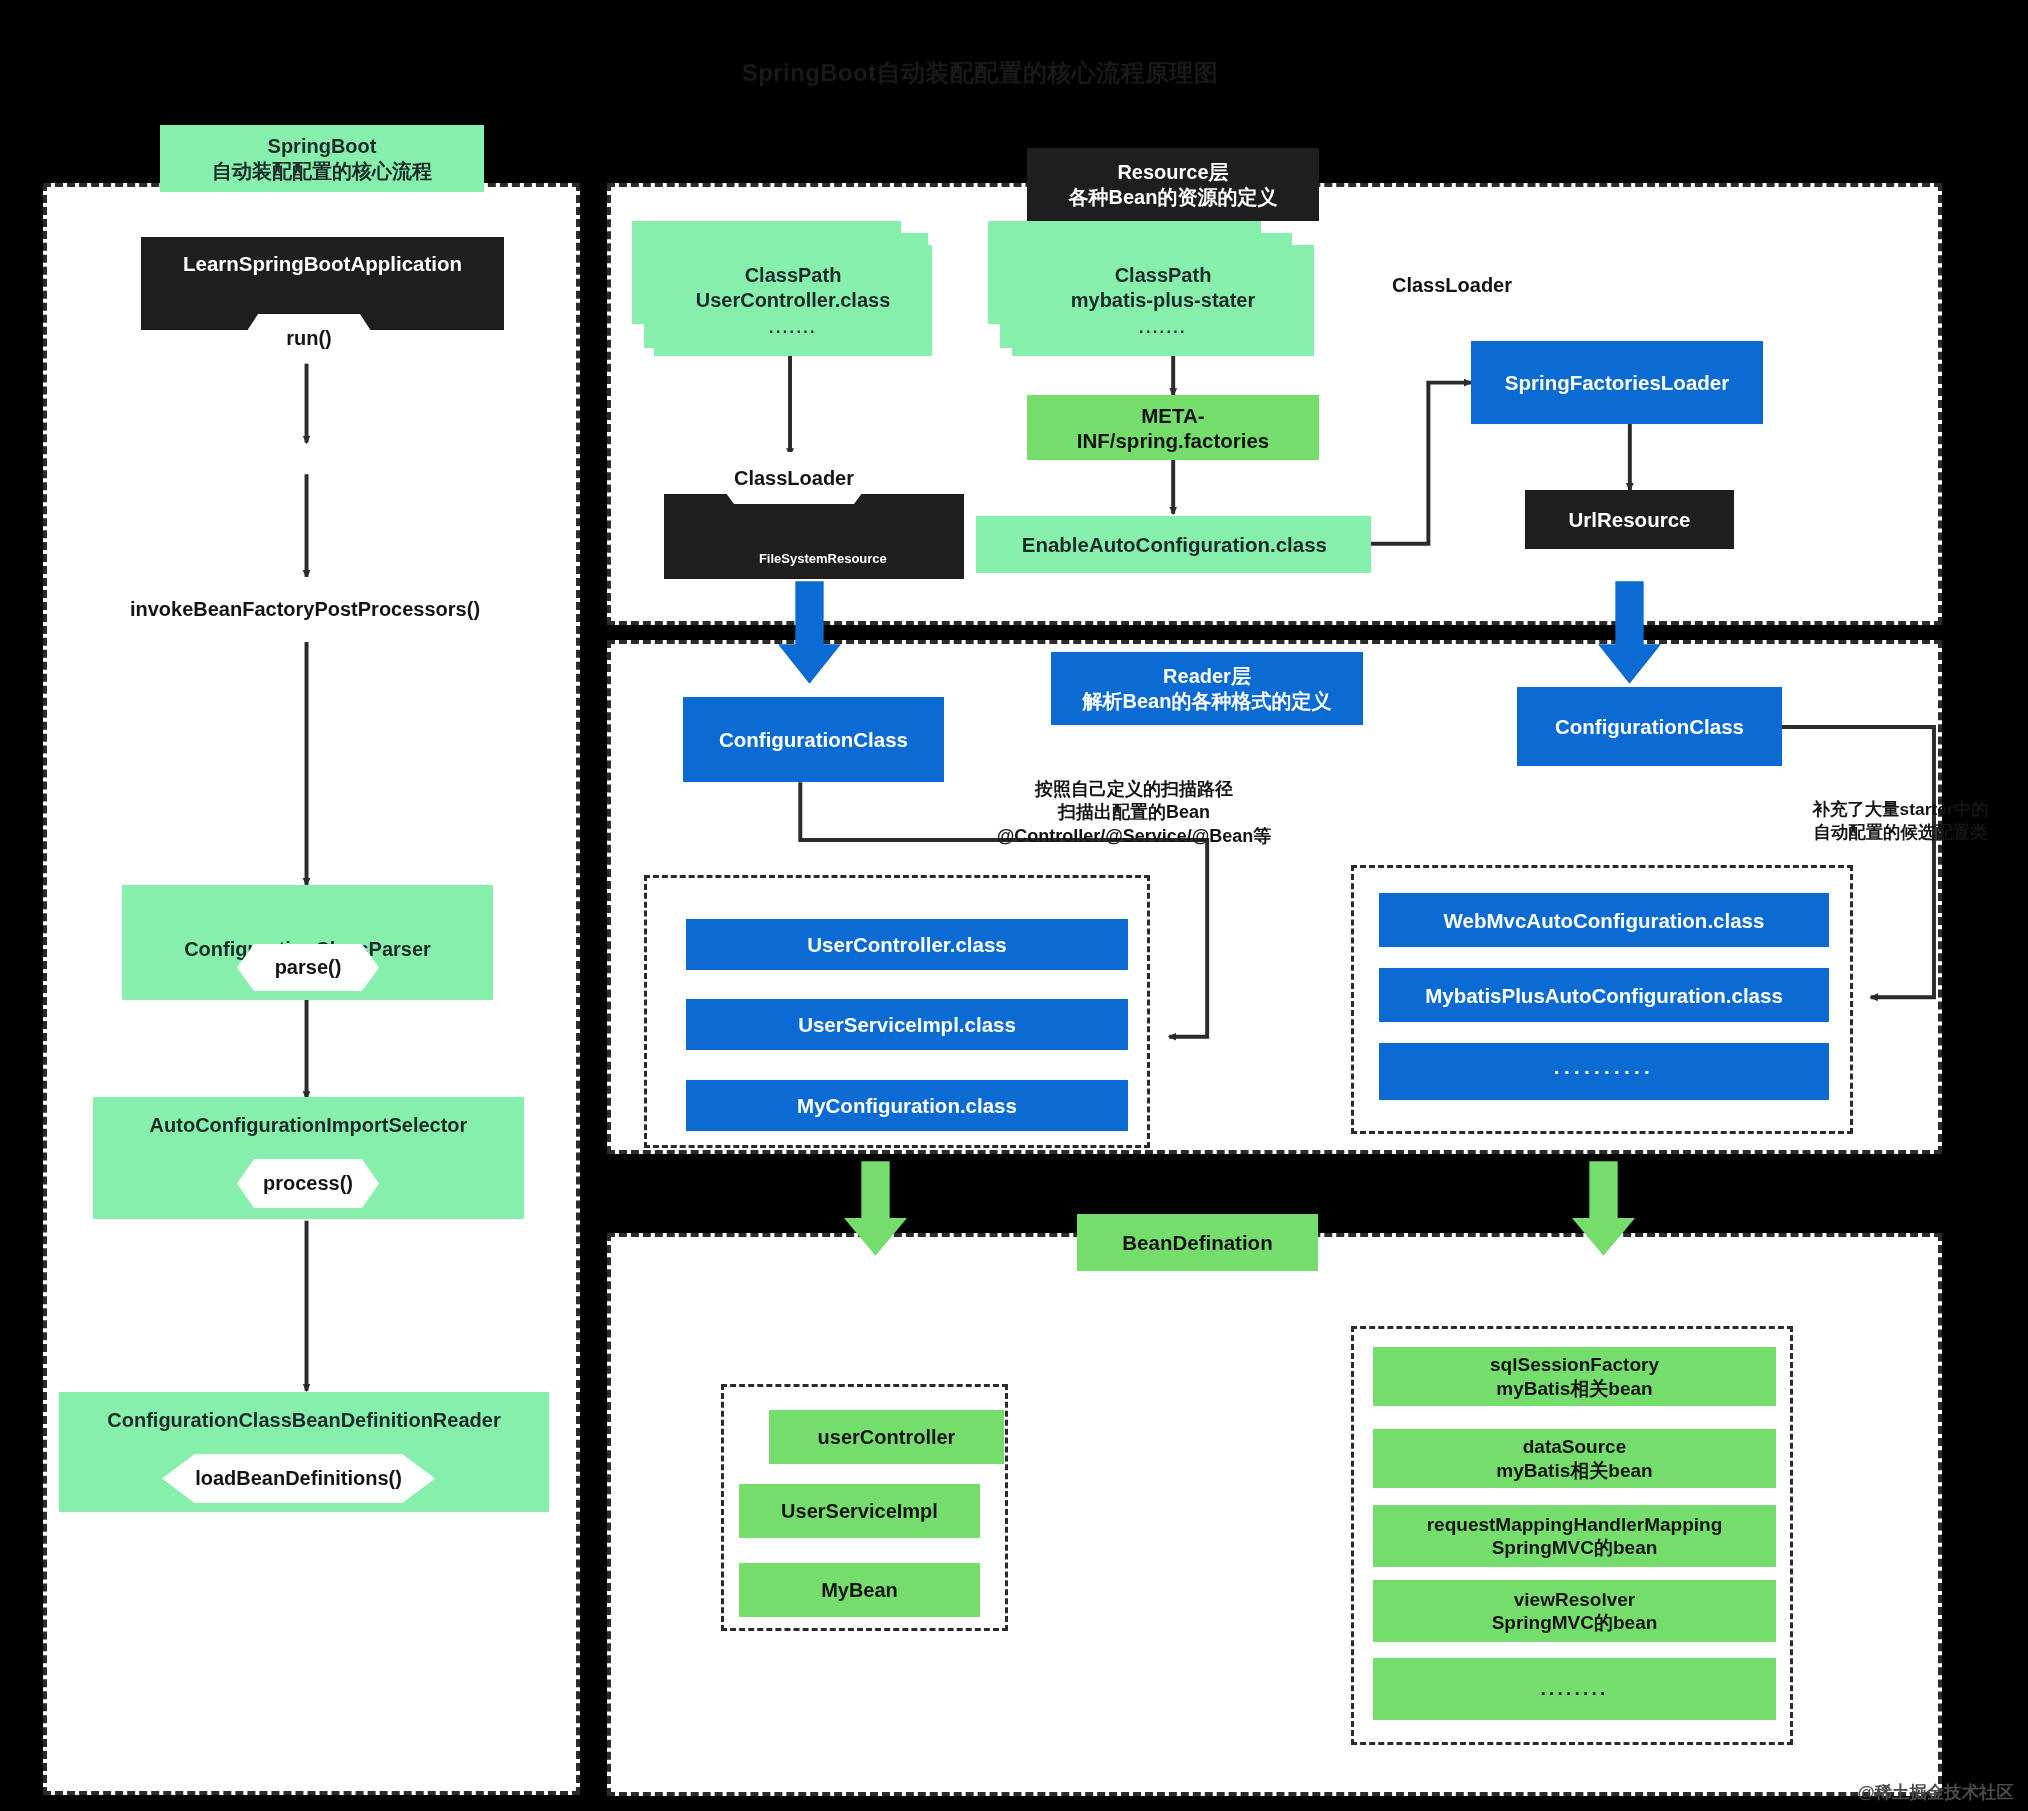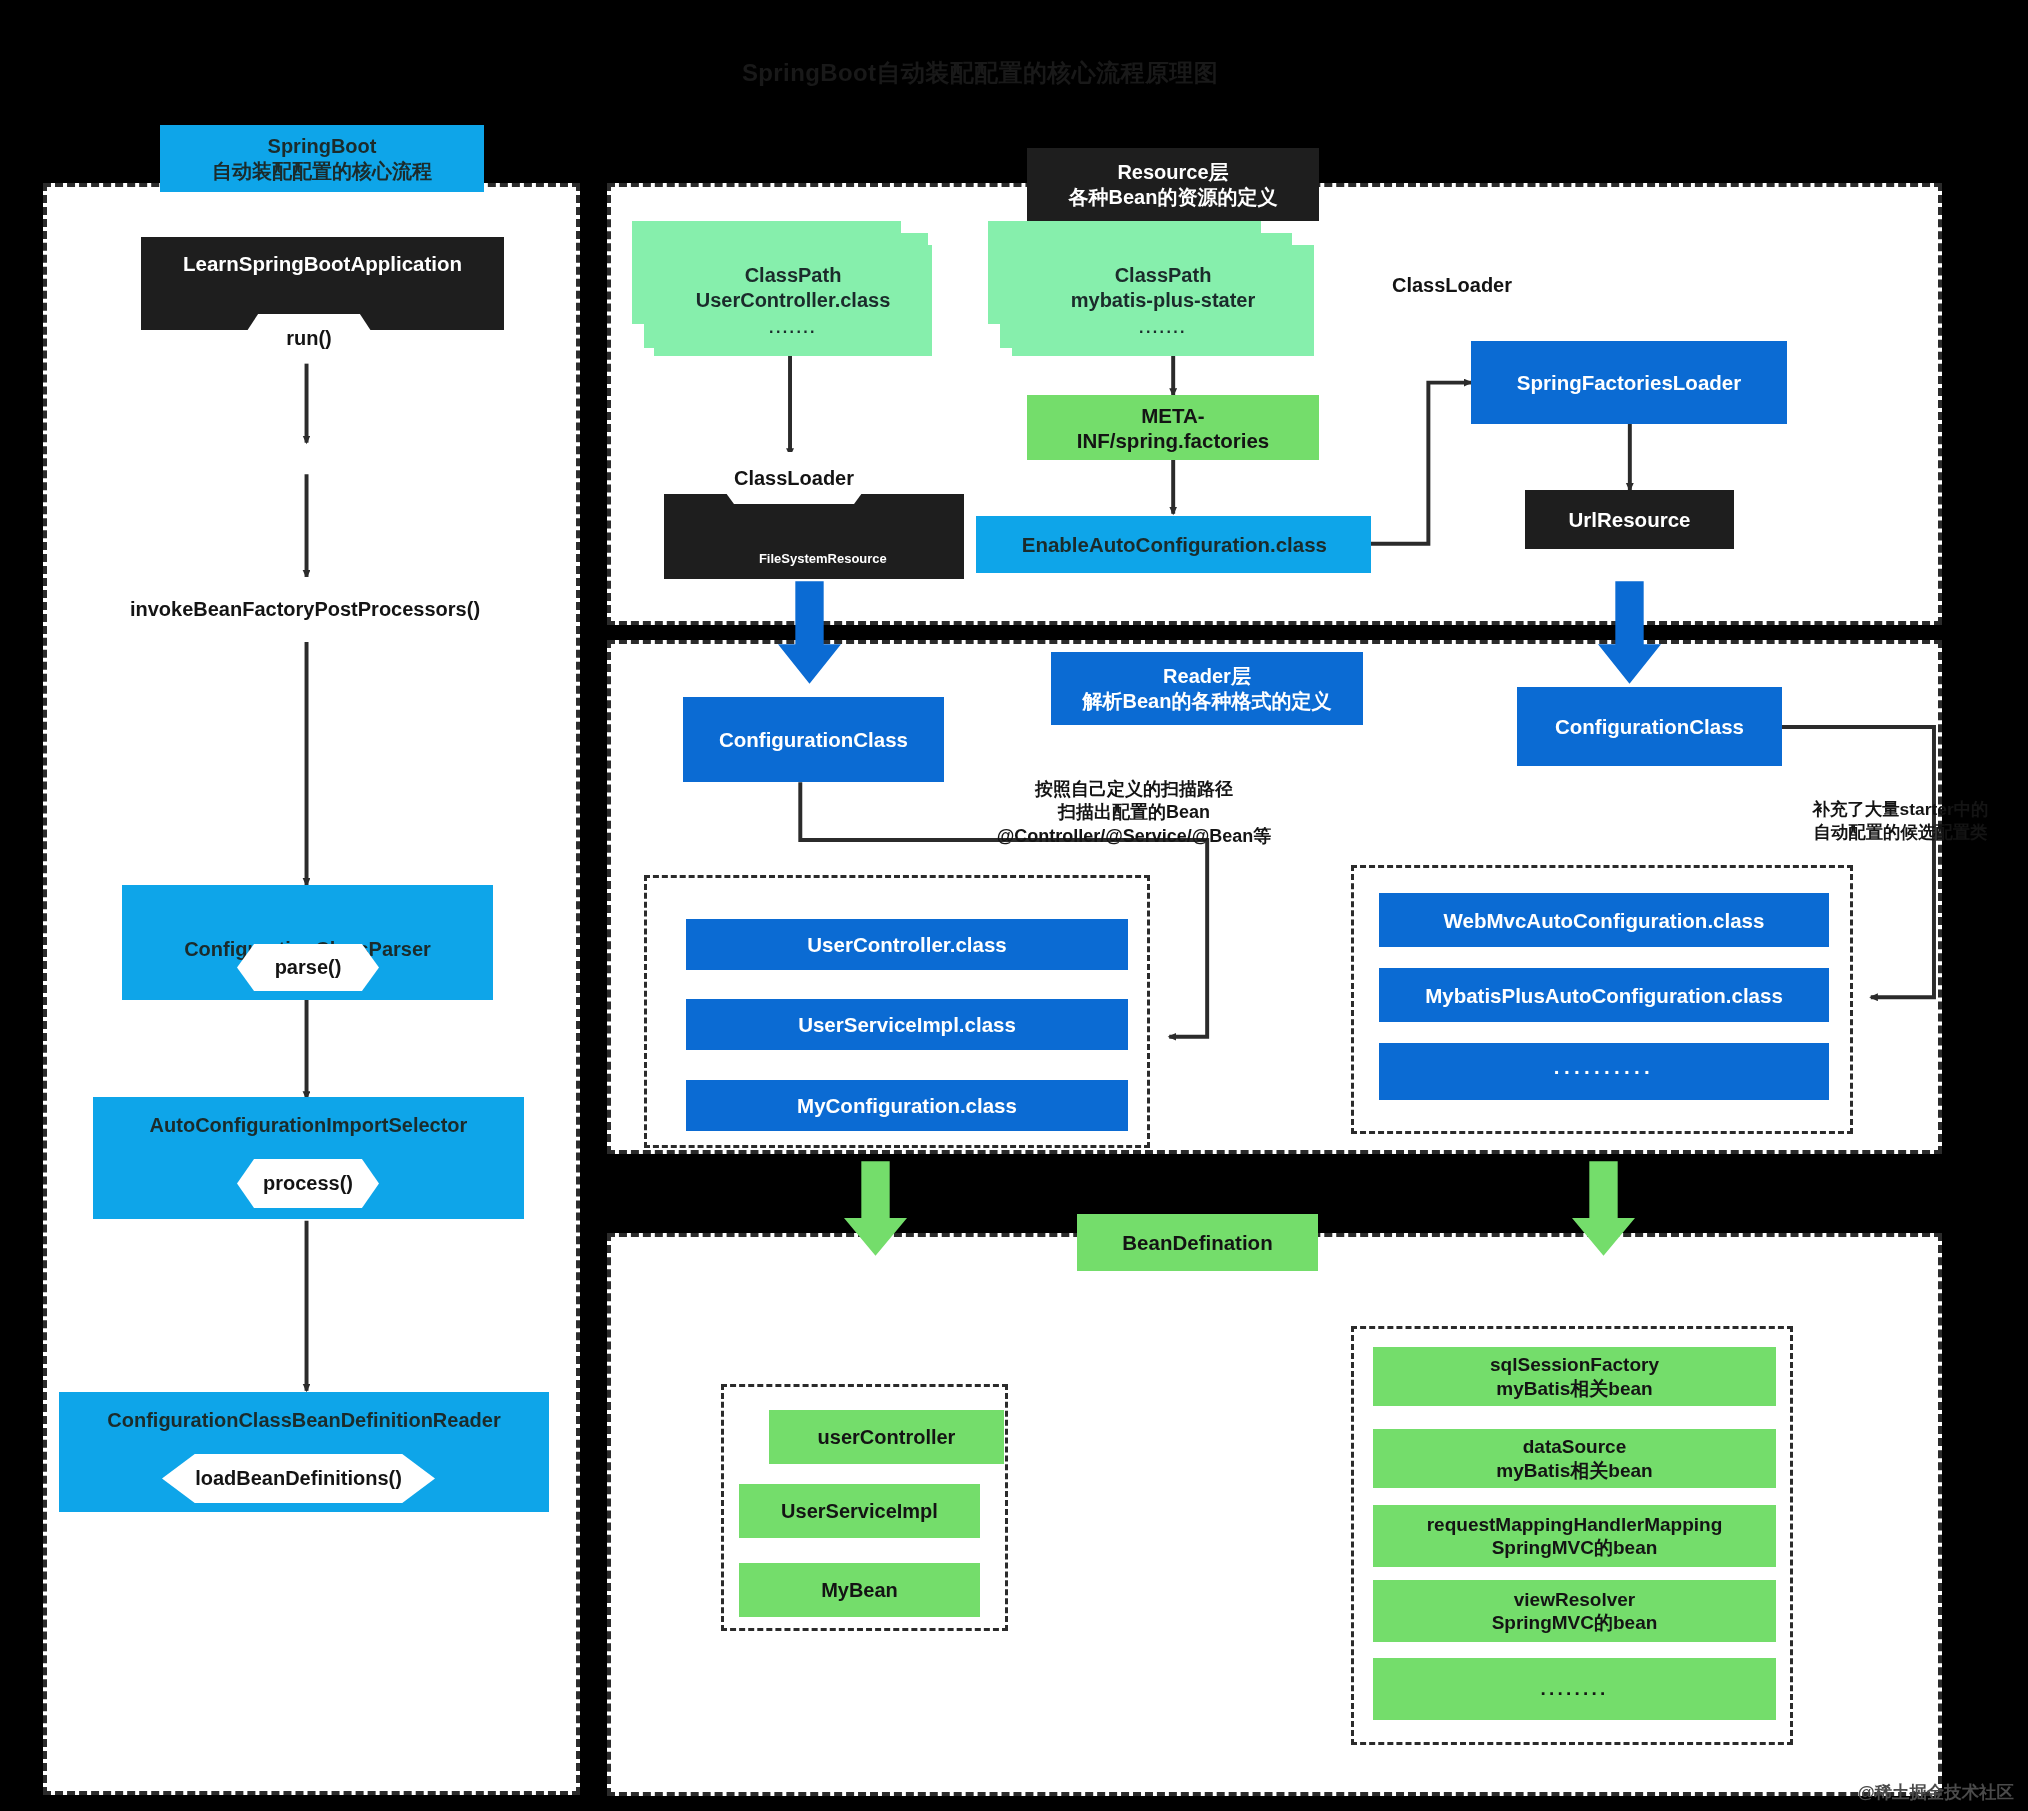--- a/index.html
+++ b/index.html
@@ -39,21 +39,21 @@
   .node {
     display: flex;
     align-items: center;
     justify-content: center;
     text-align: center;
     font-weight: bold;
     line-height: 1.22;
     padding: 3.2px 6.3px;
   }
   .node-dark   { background: #1e1e1e; color: #ffffff; }
-  .node-pale   { background: #0ea5e9; color: #1b2b2b; }
+  .node-pale   { background: #86efac; color: #1b2b2b; }
   .node-blue   { background: #0b6bd3; color: #ffffff; }
   .node-green  { background: #74dd6b; color: #141414; }
 
   
   .hex {
     background: #ffffff;
     color: #141414;
     display: flex;
     align-items: center;
     justify-content: center;
@@ -220,21 +220,21 @@
       <span>ClassPath</span>
       <span>mybatis-plus-stater</span>
       <span class="dots">.......</span>
     </div>
   </div>
 
   <div class="abs hex hex-oct" style="left:1367px; top:258px; width:170px; height:54px; font-size:20px;">
     <span>ClassLoader</span>
   </div>
 
-  <div class="abs node node-blue" style="left:1471px; top:341px; width:316px; height:83px; font-size:20.5px;">
+  <div class="abs node node-blue" style="left:1471px; top:341px; width:292px; height:83px; font-size:20.5px;">
     <span>SpringFactoriesLoader</span>
   </div>
 
   <div class="abs node node-dark" style="left:1525px; top:490px; width:209px; height:59px; font-size:20.5px;">
     <span>UrlResource</span>
   </div>
 
   <div class="abs node node-green" style="left:1027px; top:395px; width:292px; height:65px; font-size:20.5px; flex-direction:column;">
     <span>META-</span>
     <span>INF/spring.factories</span>

